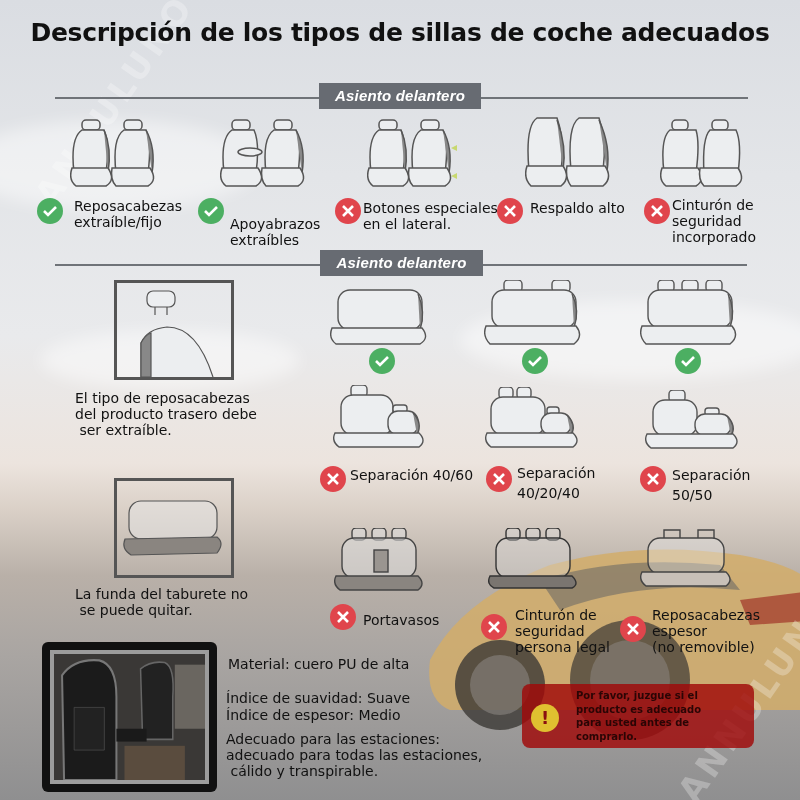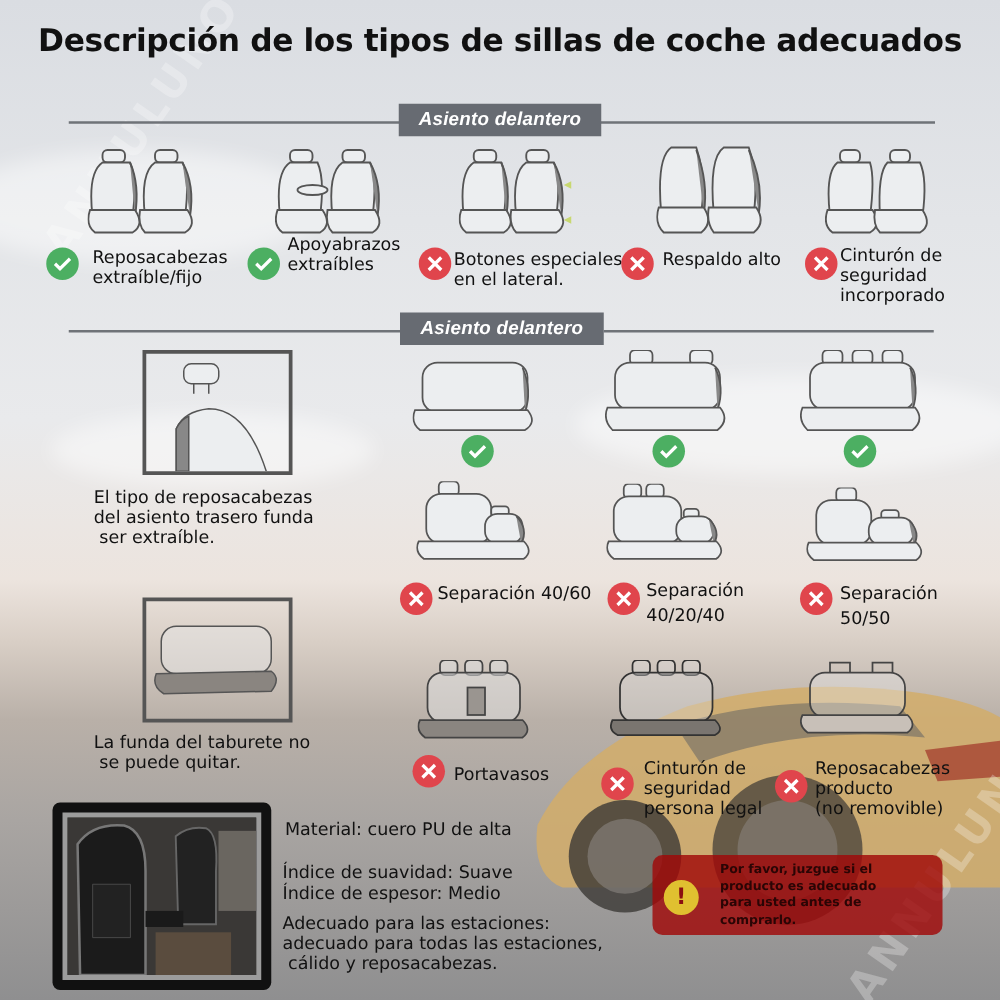--- a/index.html
+++ b/index.html
@@ -114,21 +114,21 @@
         <path d="M7 13 l4 4 l8 -8" stroke="#fff" stroke-width="2.6" fill="none"></path>
       </svg></div>
   <div class="lbl" style="left:74px;top:198px">
       <div>Reposacabezas</div>
       <div>extraíble/fijo</div>
     </div>
 
   <div class="ico ok" style="left:198px;top:198px"><svg width="26" height="26">
         <path d="M7 13 l4 4 l8 -8" stroke="#fff" stroke-width="2.6" fill="none"></path>
       </svg></div>
-  <div class="lbl" style="left:230px;top:188px">
+  <div class="lbl" style="left:230px;top:216px">
       <div>Apoyabrazos</div>
       <div>extraíbles</div>
     </div>
 
   <div class="ico no" style="left:335px;top:198px"><svg width="26" height="26">
         <path d="M8 8 l10 10 M18 8 l-10 10" stroke="#fff" stroke-width="2.6"></path>
       </svg></div>
   <div class="lbl" style="left:363px;top:200px">
       <div>Botones especiales</div>
       <div>en el lateral.</div>
@@ -160,21 +160,21 @@
         <rect x="30" y="8" width="28" height="16" rx="6"></rect>
         <path d="M24 94 L24 60 Q30 46 50 44 Q80 44 96 94"></path>
         <path d="M24 94 L24 60 Q28 52 34 50 L34 94Z" fill="#888"></path>
         <line x1="38" y1="24" x2="38" y2="32"></line>
           <line x1="50" y1="24" x2="50" y2="32"></line>
       </g>
     </svg>
   </div>
   <div class="lbl" style="left:75px;top:390px">
       <div>El tipo de reposacabezas</div>
-      <div>del asiento trasero funda</div>
+      <div>del producto trasero debe</div>
       <div style="white-space:pre"> ser extraíble.</div>
     </div>
 
   <div class="frame" style="left:114px;top:478px;width:120px;height:100px">
     <svg width="114" height="94" viewBox="0 0 114 94">
       <g fill="rgba(230,230,230,.5)" stroke="#555" stroke-width="1.2">
         <rect x="12" y="20" width="88" height="38" rx="12"></rect>
         <path d="M8 58 L100 56 Q108 62 100 72 L14 74 Q4 68 8 58Z" fill="#8a8580"></path>
       </g>
     </svg>
@@ -312,21 +312,21 @@
   <div class="lbl" style="left:515px;top:607px">
       <div>Cinturón de</div>
       <div>seguridad</div>
       <div>persona legal</div>
     </div>
   <div class="ico no" style="left:620px;top:616px"><svg width="26" height="26">
         <path d="M8 8 l10 10 M18 8 l-10 10" stroke="#fff" stroke-width="2.6"></path>
       </svg></div>
   <div class="lbl" style="left:652px;top:607px">
       <div>Reposacabezas</div>
-      <div>producto</div>
+      <div>espesor</div>
       <div>(no removible)</div>
     </div>
 
   <div class="photo">
     <div class="photo-inner">
       <svg width="100%" height="100%" viewBox="0 0 150 118" preserveAspectRatio="none">
         <rect x="0" y="0" width="150" height="118" fill="#3a3836"></rect>
         <path d="M10 118 L8 20 Q20 4 45 6 Q62 10 62 40 L62 118Z" fill="#1b1b1b" stroke="#777" stroke-width="2"></path>
         <path d="M20 50 L50 50 L50 90 L20 90Z" fill="#222" stroke="#555" stroke-width=".6"></path>
         <path d="M88 80 L86 14 Q96 6 110 8 Q120 12 118 40 L118 80Z" fill="#222" stroke="#666" stroke-width="1.5"></path>
@@ -338,21 +338,21 @@
   </div>
 
   <div class="spec" style="left:228px;top:656px">
       <div>Material: cuero PU de alta</div>
     </div>
   <div class="spec" style="left:226px;top:707px">Índice de espesor: Medio</div>
   <div class="spec" style="left:226px;top:690px">Índice de suavidad: Suave</div>
   <div class="spec" style="left:226px;top:731px">
       <div>Adecuado para las estaciones:</div>
       <div>adecuado para todas las estaciones,</div>
-      <div style="white-space:pre"> cálido y reposacabezas.</div>
+      <div style="white-space:pre"> cálido y transpirable.</div>
     </div>
 
   <div class="warn">
     <div class="warn-ico">!</div>
     <div class="warn-text">
       <div>Por favor, juzgue si el</div>
         <div>producto es adecuado</div>
         <div>para usted antes de</div>
         <div>comprarlo.</div>
     </div>

